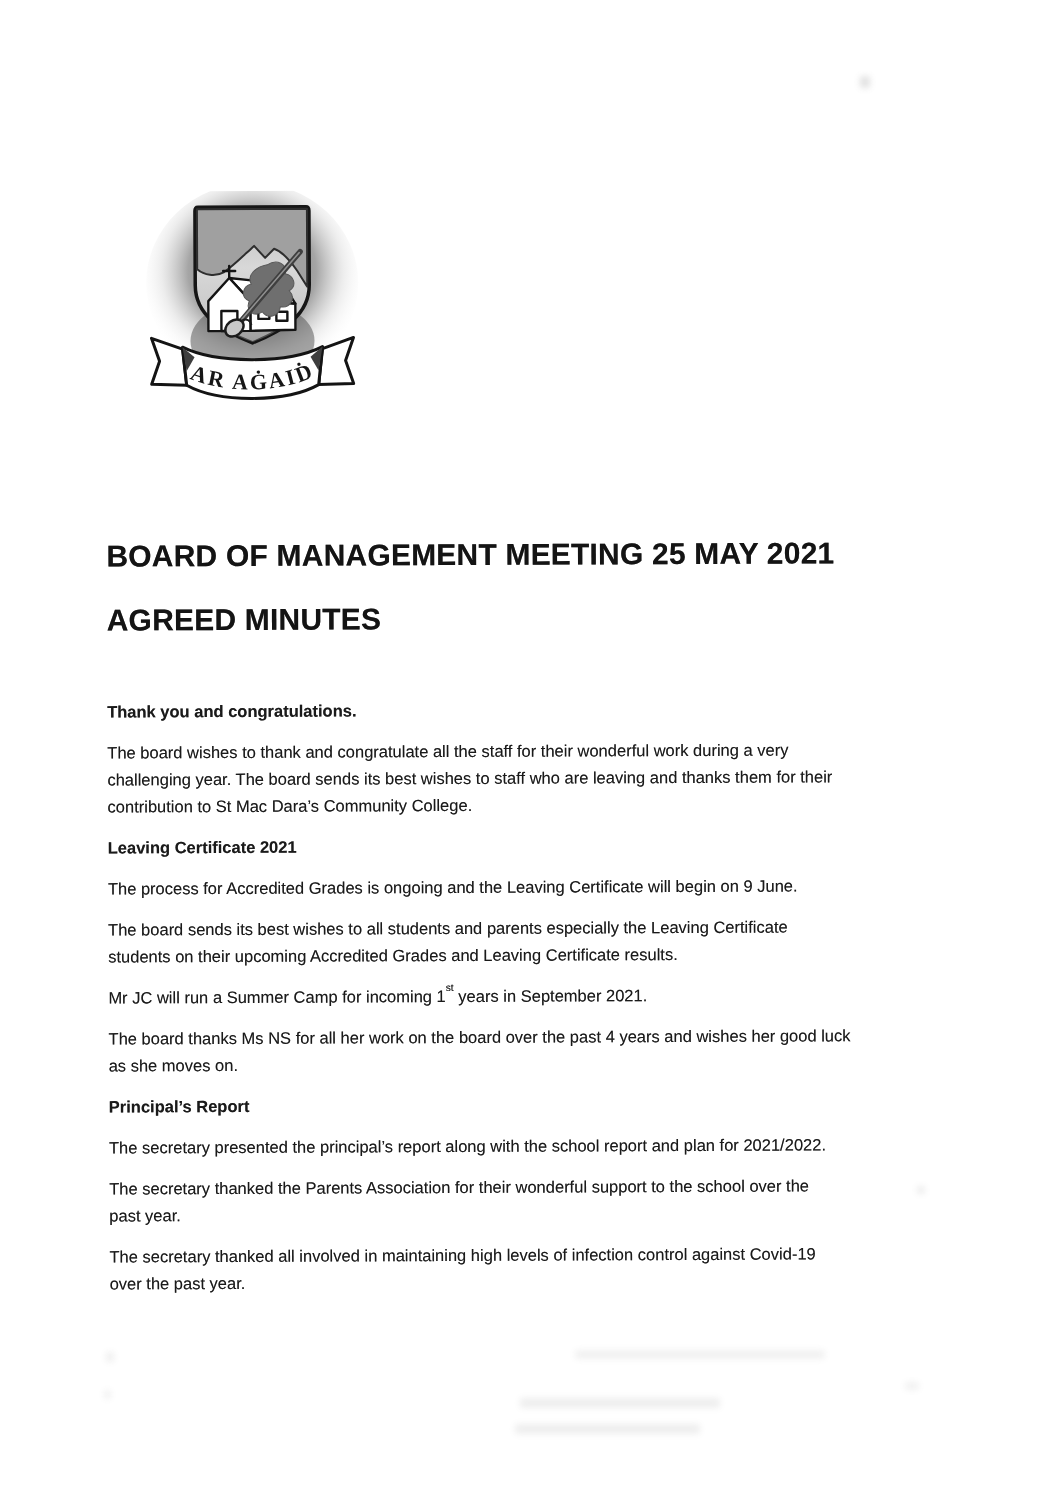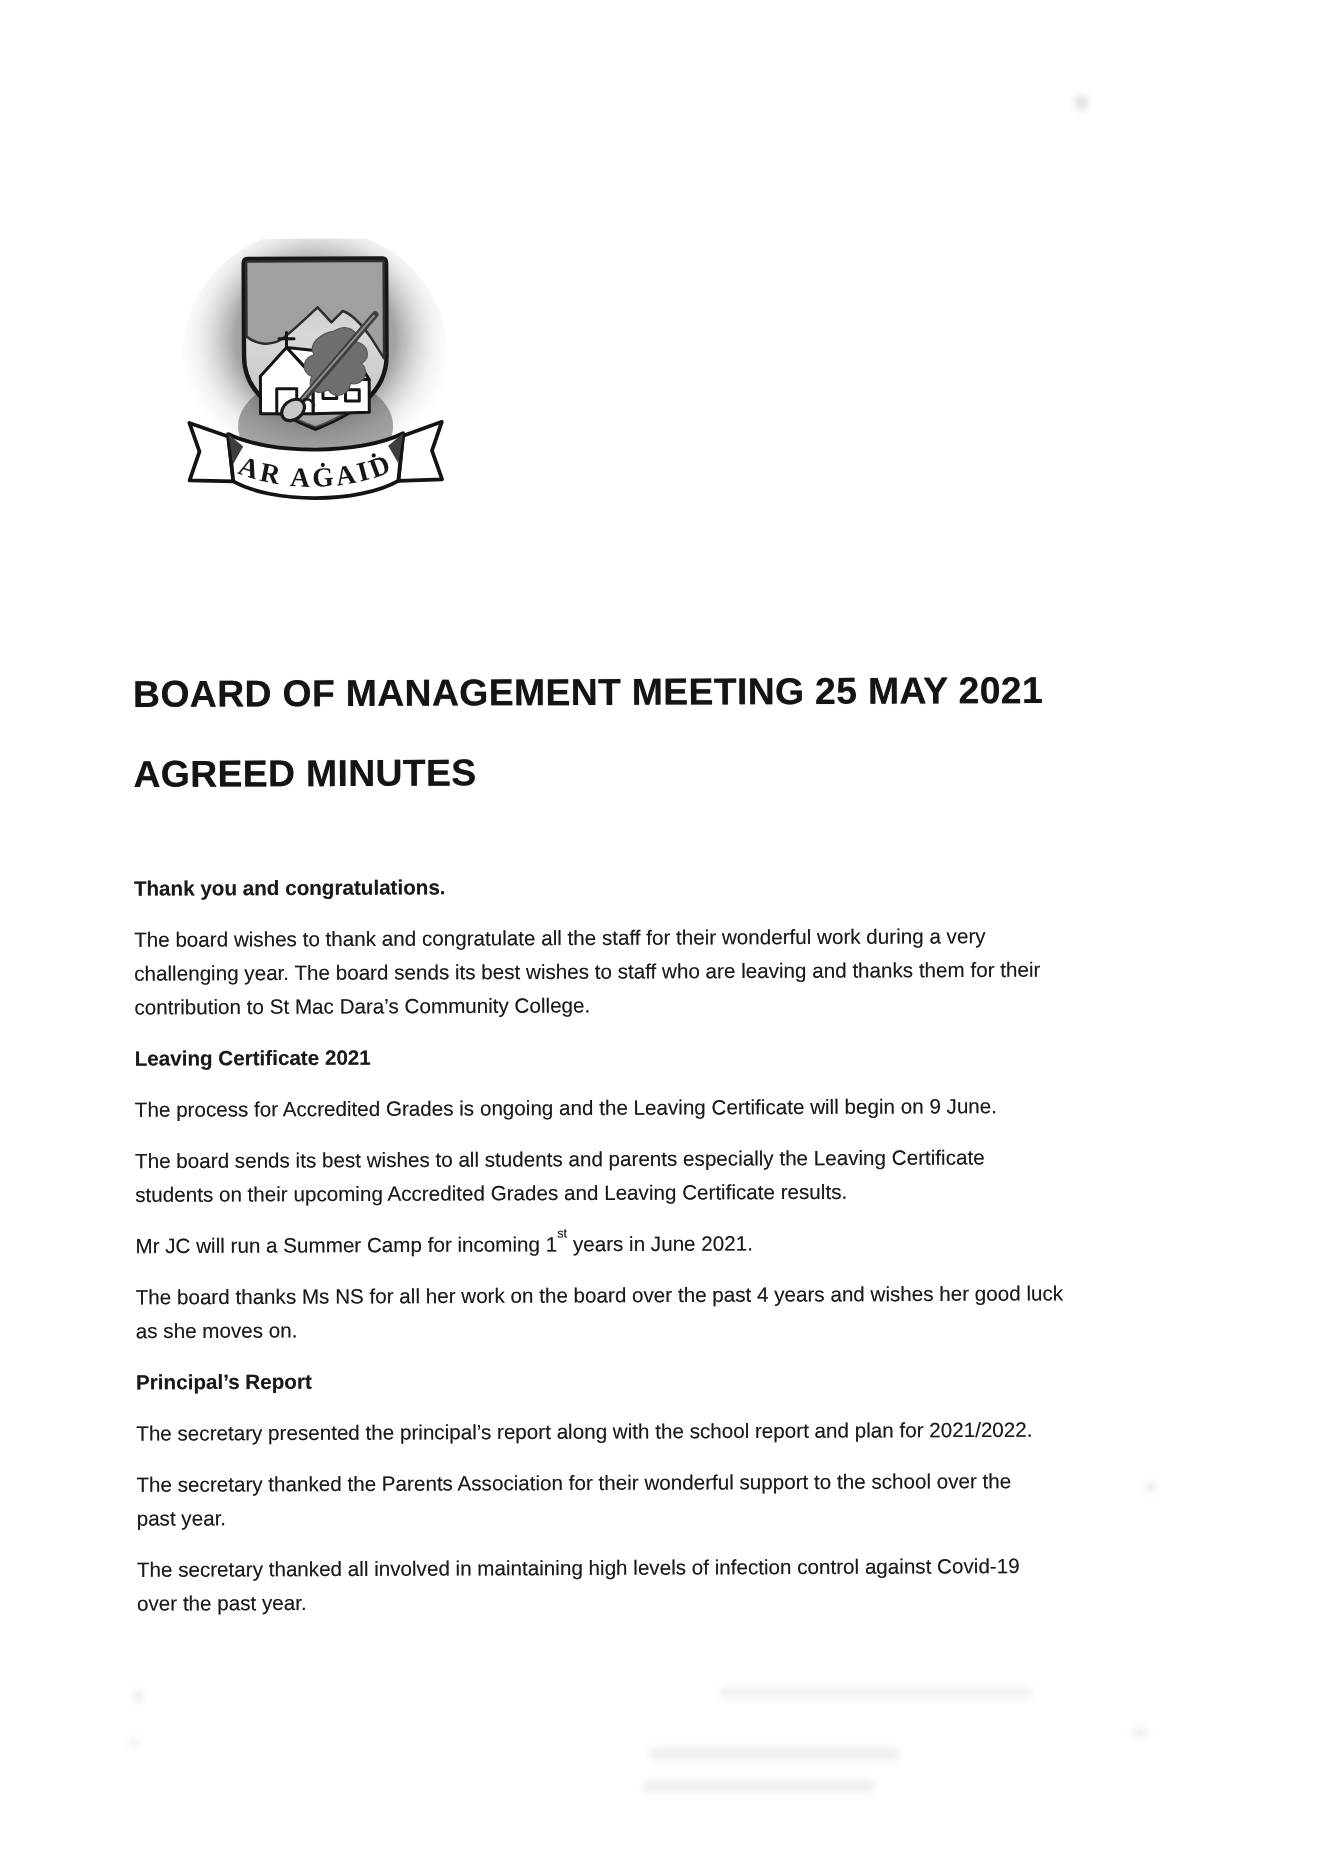--- a/index.html
+++ b/index.html
@@ -116,21 +116,21 @@
       <p class="h">Thank you and congratulations.</p>
       <p class="t">The board wishes to thank and congratulate all the staff for their wonderful work during a very
 challenging year. The board sends its best wishes to staff who are leaving and thanks them for their
 contribution to St Mac Dara’s Community College.</p>
 
       <p class="h">Leaving Certificate 2021</p>
       <p class="t">The process for Accredited Grades is ongoing and the Leaving Certificate will begin on 9 June.</p>
       <p class="t">The board sends its best wishes to all students and parents especially the Leaving Certificate
 students on their upcoming Accredited Grades and Leaving Certificate results.</p>
 
-      <p class="t"><span>Mr JC will run a Summer Camp for incoming 1</span><sup>st</sup><span> years in June 2021.</span></p>
+      <p class="t"><span>Mr JC will run a Summer Camp for incoming 1</span><sup>st</sup><span> years in September 2021.</span></p>
 
       <p class="t">The board thanks Ms NS for all her work on the board over the past 4 years and wishes her good luck
 as she moves on.</p>
 
       <p class="h">Principal’s Report</p>
       <p class="t">The secretary presented the principal’s report along with the school report and plan for 2021/2022.</p>
       <p class="t">The secretary thanked the Parents Association for their wonderful support to the school over the
 past year.</p>
       <p class="t">The secretary thanked all involved in maintaining high levels of infection control against Covid-19
 over the past year.</p>

